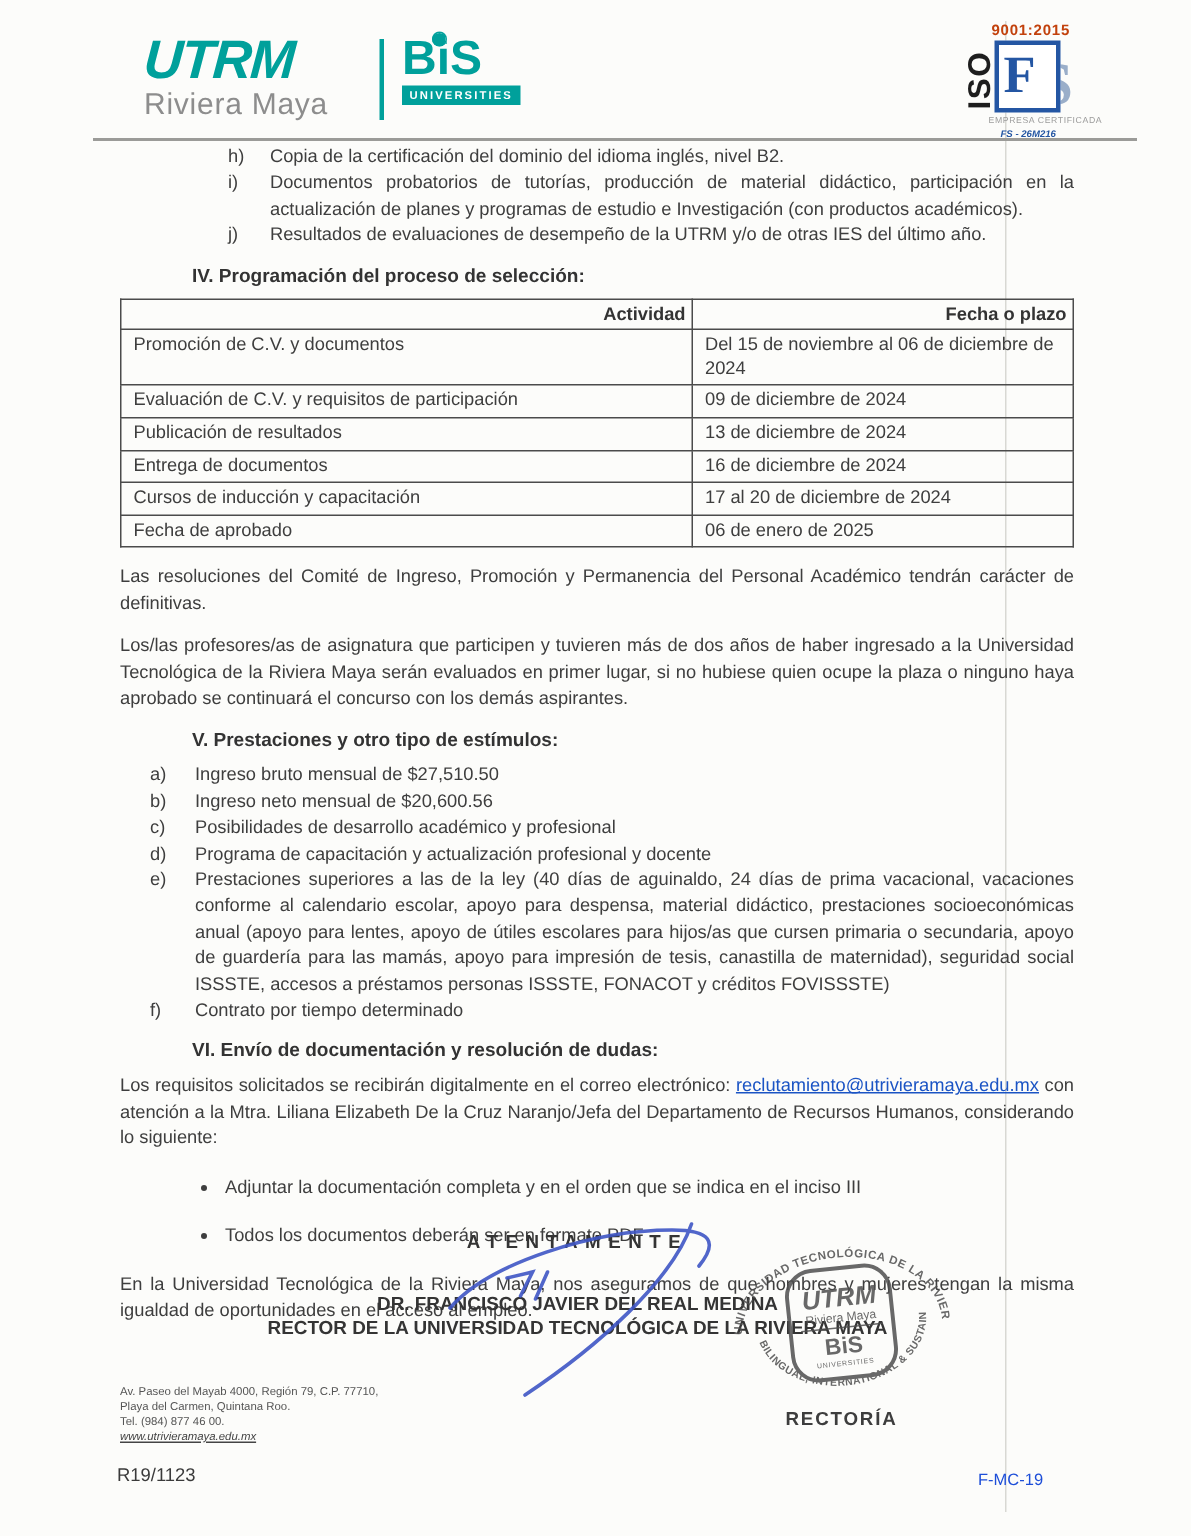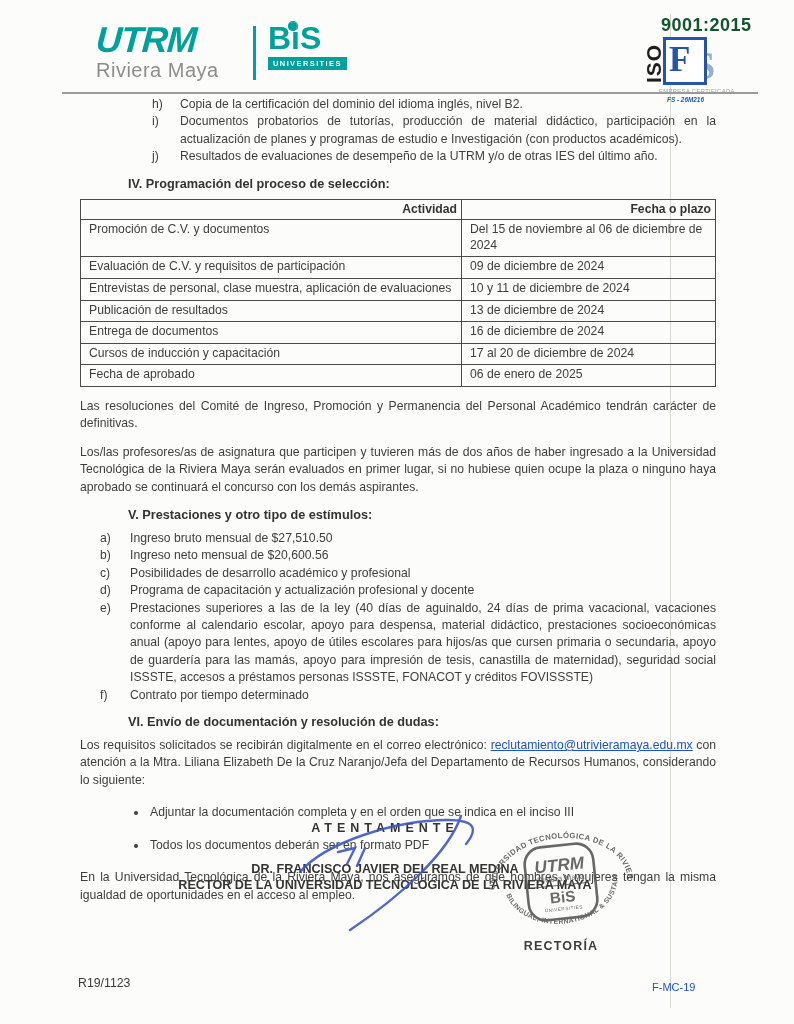--- a/index.html
+++ b/index.html
@@ -19,21 +19,21 @@
   .utrm-sub{font-size:20px;color:#8d8d8d;margin-top:1px;letter-spacing:.5px;}
   .logo-sep{position:absolute;left:253px;top:26px;width:3px;height:54px;background:#00a09b;}
   .bis-logo{position:absolute;left:268px;top:22px;}
   .bis-text{position:relative;font-size:32px;font-weight:900;color:#00a09b;line-height:32px;letter-spacing:0;}
   .bis-globe{position:absolute;left:288px;top:21px;width:10px;height:10px;border-radius:50%;
     background:#00a09b;
     box-shadow:inset 0 0 0 1px #00a09b, inset 0 2px 0 -1px #ffffff, inset -3px 0 0 -2px #ffffff;}
   .bis-box{margin-top:3px;background:#00a09b;color:#fff;font-size:7.5px;font-weight:bold;
     letter-spacing:1.4px;padding:2px 5px;width:fit-content;}
   .iso-badge{position:absolute;left:645px;top:15px;width:112px;}
-  .iso-std{font-size:18px;font-weight:900;color:#14532d;letter-spacing:.5px;margin-left:16px;}
+  .iso-std{font-size:10px;font-weight:900;color:#c2410c;letter-spacing:.5px;margin-left:16px;}
   .iso-row{display:flex;align-items:flex-start;margin-top:1px;position:relative;}
   .iso-vert{writing-mode:vertical-rl;transform:rotate(180deg);font-size:21px;font-weight:900;color:#1d1d1d;letter-spacing:1px;height:46px;line-height:17px;}
   .iso-square{width:38px;height:42px;border:3px solid #2456a3;background:#fff;margin-left:1px;position:relative;z-index:2;}
   .iso-f{font-size:35px;font-weight:900;color:#2456a3;line-height:40px;margin-left:3px;font-family:"Liberation Serif","DejaVu Serif",serif;}
   .iso-s{position:absolute;left:48px;top:10px;font-size:40px;font-weight:900;color:#9aaec9;line-height:38px;z-index:1;font-family:"Liberation Serif","DejaVu Serif",serif;}
   .iso-cap1{font-size:5.8px;color:#9c9c9c;letter-spacing:.4px;margin:3px 0 0 14px;}
   .iso-cap2{font-size:6.4px;color:#2456a3;font-weight:bold;font-style:italic;margin:2px 0 0 22px;}
 
   
   .content{position:absolute;left:80px;top:96px;width:636px;font-size:12.2px;line-height:17.4px;}
@@ -139,24 +139,20 @@
           <tr>
             <td>Promoción de C.V. y documentos</td>
             <td>Del 15 de noviembre al 06 de diciembre de 2024</td>
           </tr>
 
           <tr>
             <td>Evaluación de C.V. y requisitos de participación</td>
             <td>09 de diciembre de 2024</td>
           </tr>
 
-          <tr>
-            <td>Entrevistas de personal, clase muestra, aplicación de evaluaciones</td>
-            <td>10 y 11 de diciembre de 2024</td>
-          </tr>
 
           <tr>
             <td>Publicación de resultados</td>
             <td>13 de diciembre de 2024</td>
           </tr>
 
           <tr>
             <td>Entrega de documentos</td>
             <td>16 de diciembre de 2024</td>
           </tr>
@@ -260,16 +256,22 @@
       <rect x="46" y="23" width="68" height="72" rx="17" fill="none" stroke="#4F4F4F" stroke-width="2.6"></rect>
       <text x="80" y="48" text-anchor="middle" font-size="17" font-weight="bold" font-style="italic">UTRM</text>
       <text x="80" y="58" text-anchor="middle" font-size="8">Riviera Maya</text>
       <line x1="53" y1="62" x2="107" y2="62" stroke="#4F4F4F" stroke-width="1"></line>
       <text x="80" y="79" text-anchor="middle" font-size="15" font-weight="bold">BiS</text>
       <text x="80" y="87" text-anchor="middle" font-size="4.6" letter-spacing="0.5">UNIVERSITIES</text>
     </g>
   </svg>
   <div class="rectoria">RECTORÍA</div>
 
+  <div class="address">
+    <div>Av. Paseo del Mayab 4000, Región 79, C.P. 77710,</div>
+    <div>Playa del Carmen, Quintana Roo.</div>
+    <div>Tel. (984) 877 46 00.</div>
+    <div class="web">www.utrivieramaya.edu.mx</div>
+  </div>
   <div class="code-left">R19/1123</div>
   <div class="code-right">F-MC-19</div>
 
 </div>
 
 </body></html>

